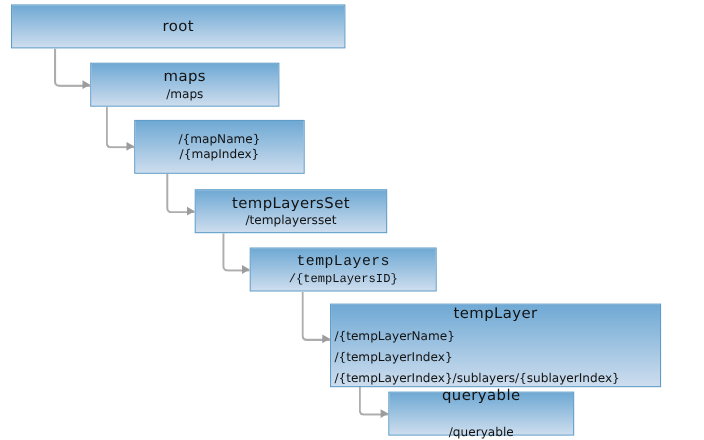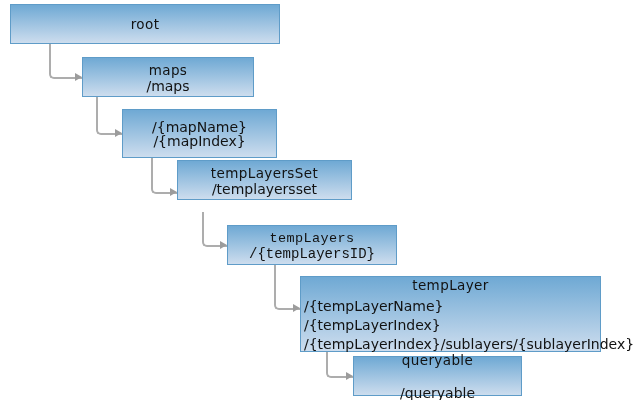--- a/index.html
+++ b/index.html
@@ -23,28 +23,28 @@
     background:linear-gradient(to bottom,var(--box-gradient-top) 0%,var(--box-gradient-bottom) 100%);
     border:1px solid var(--box-border);
     color:var(--text);
     display:flex;flex-direction:column;justify-content:center;align-items:stretch;
     text-align:center;
   }
   .node-title{
     font-size:13.5px;line-height:17px;letter-spacing:.4px;white-space:nowrap;
   }
   .node-path{
-    font-size:14px;line-height:14px;white-space:nowrap;
+    font-size:11px;line-height:14px;white-space:nowrap;
   }
   .node-path.left{text-align:left;padding-left:3px;}
   
-  .n0{left:10px;  top:4px;   width:270px; height:40px;}
+  .n0{left:10px;  top:4px;   width:304px; height:40px;}
   .n1{left:82px;  top:57px;  width:172px; height:40px;}
   .n2{left:122px; top:109px; width:155px; height:49px;}
-  .n3{left:177px; top:160px; width:175px; height:40px;}
+  .n3{left:177px; top:172px; width:175px; height:40px;}
   .n4{left:227px; top:225px; width:170px; height:40px;font-family:Liberation Mono, monospace;}
   .n5{left:300px; top:276px; width:301px; height:76px;justify-content:space-between;}
   .n6{left:353px; top:356px; width:169px; height:40px;gap:17px;}
   
   .conn{
     position:absolute;
     border-left:2px solid var(--connector);
     border-bottom:2px solid var(--connector);
     border-bottom-left-radius:5px;
     box-sizing:border-box;

